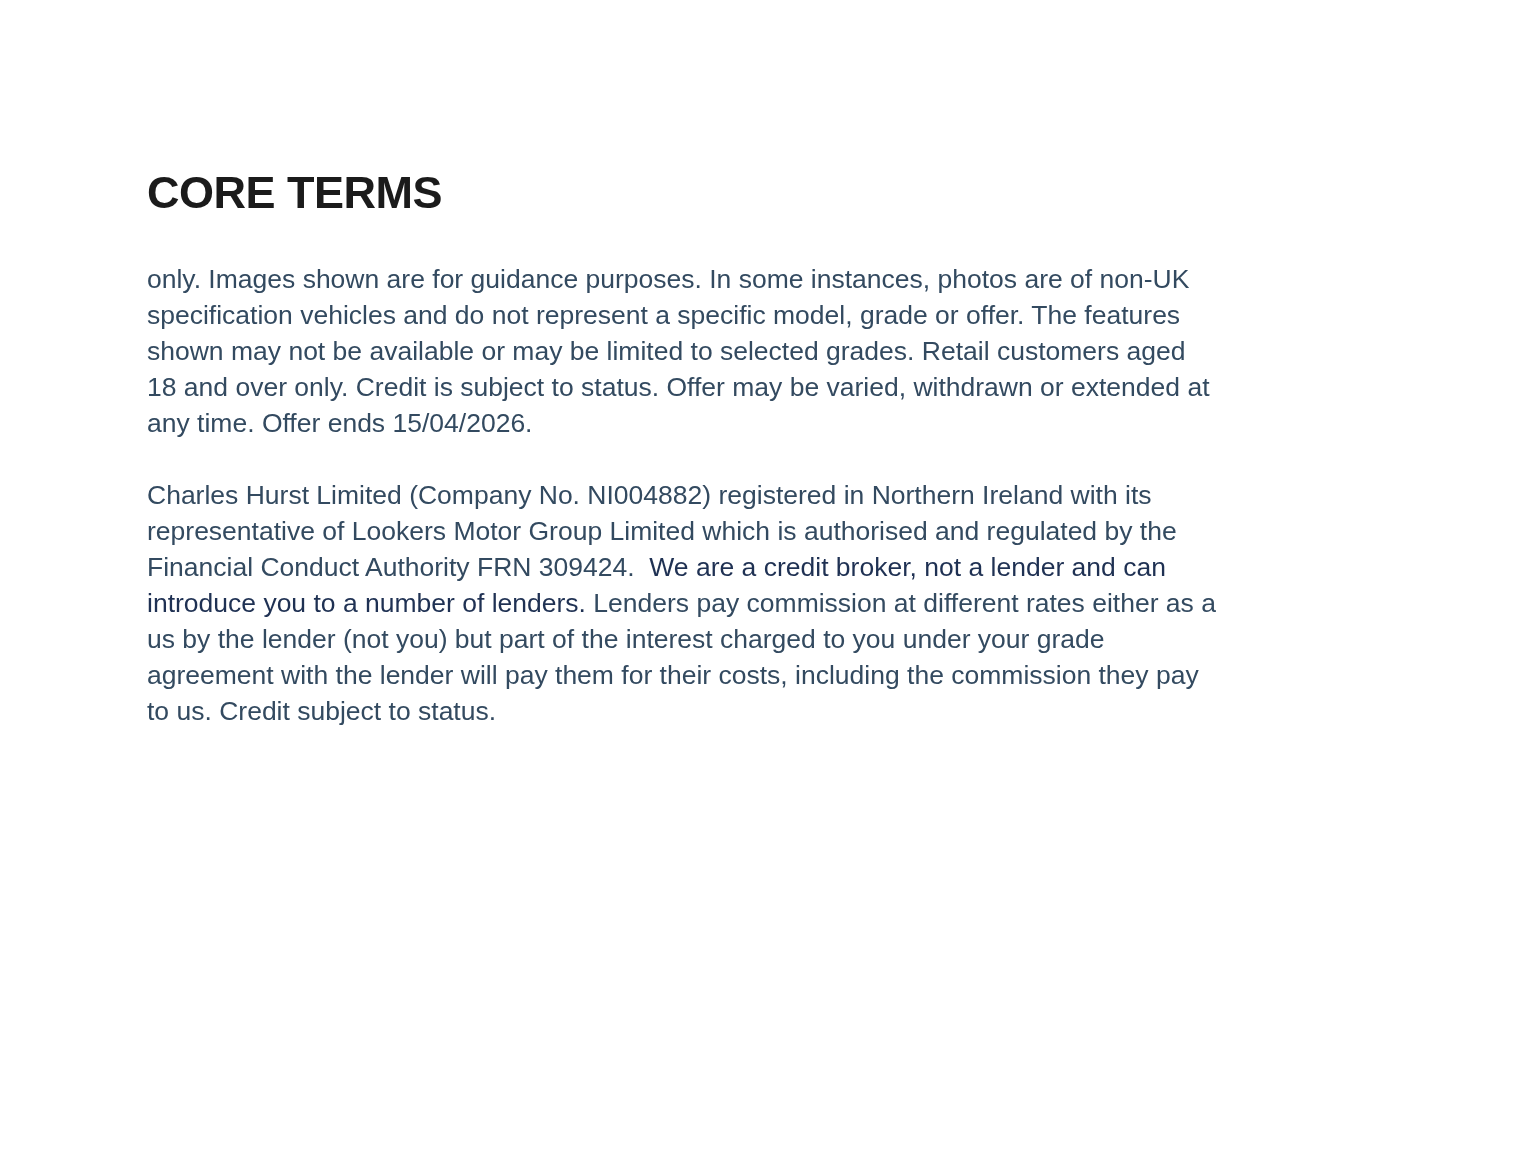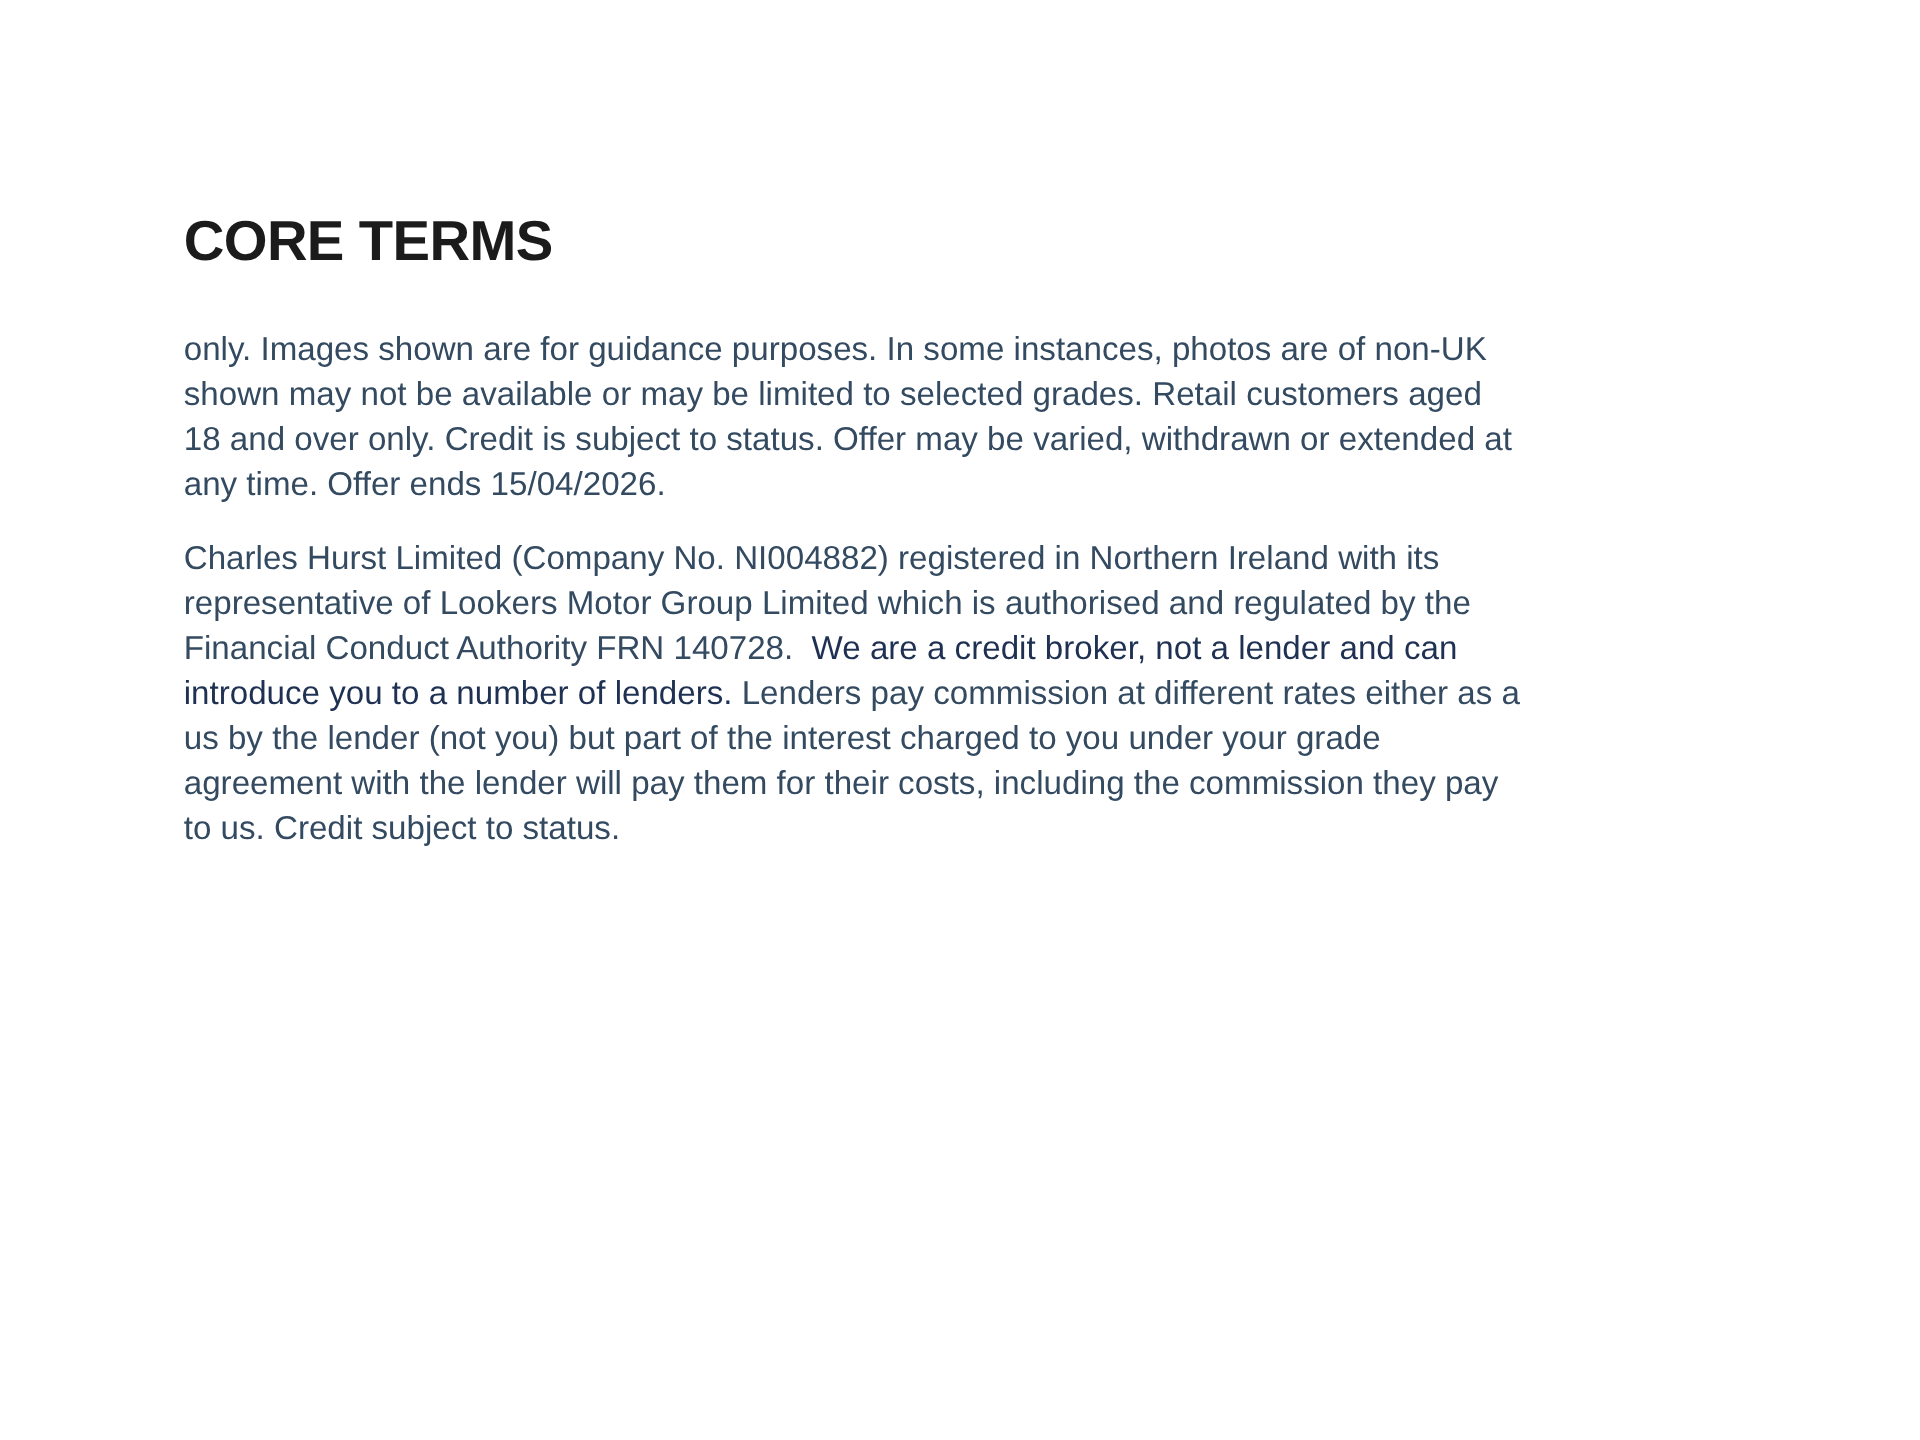--- a/index.html
+++ b/index.html
@@ -29,43 +29,44 @@
     letter-spacing: -0.5px;
     color: var(--heading-text, #1b1b1b);
   }
   .paragraph {
     font-size: 26.5px;
     line-height: 36px;
     font-weight: 400;
     color: var(--body-text, #334a60);
   }
   .paragraph + .paragraph {
-    margin-top: 23px;
+    margin-top: 36px;
   }
   .line {
     white-space: pre;
   }
   .line span.bold {
     font-weight: 400;
     color: var(--bold-text, #1f3153);
   }
 </style>
 </head>
 <body style="--heading-text: #1b1b1b; --body-text: #334a60; --bold-text: #1f3153; background: rgb(255, 255, 255);">
 
 <div class="page">
   <h1 class="heading">CORE TERMS</h1>
   <div class="paragraph">
       <div class="line"><span>only. Images shown are for guidance purposes. In some instances, photos are of non-UK</span></div>
+      <div class="line"><span>specification vehicles and do not represent a specific model, grade or offer. The features</span></div>
       <div class="line"><span>shown may not be available or may be limited to selected grades. Retail customers aged</span></div>
       <div class="line"><span>18 and over only. Credit is subject to status. Offer may be varied, withdrawn or extended at</span></div>
       <div class="line"><span>any time. Offer ends 15/04/2026.</span></div>
     </div>
   <div class="paragraph">
       <div class="line"><span>Charles Hurst Limited (Company No. NI004882) registered in Northern Ireland with its</span></div>
       <div class="line"><span>representative of Lookers Motor Group Limited which is authorised and regulated by the</span></div>
-      <div class="line"><span>Financial Conduct Authority FRN 140728.  </span><span class="bold">We are a credit broker, not a lender and can</span></div>
+      <div class="line"><span>Financial Conduct Authority FRN 309424.  </span><span class="bold">We are a credit broker, not a lender and can</span></div>
       <div class="line"><span class="bold">introduce you to a number of lenders.</span><span> Lenders pay commission at different rates either as a</span></div>
       <div class="line"><span>us by the lender (not you) but part of the interest charged to you under your grade</span></div>
       <div class="line"><span>agreement with the lender will pay them for their costs, including the commission they pay</span></div>
       <div class="line"><span>to us. Credit subject to status.</span></div>
     </div>
 </div>
 
 </body></html>

